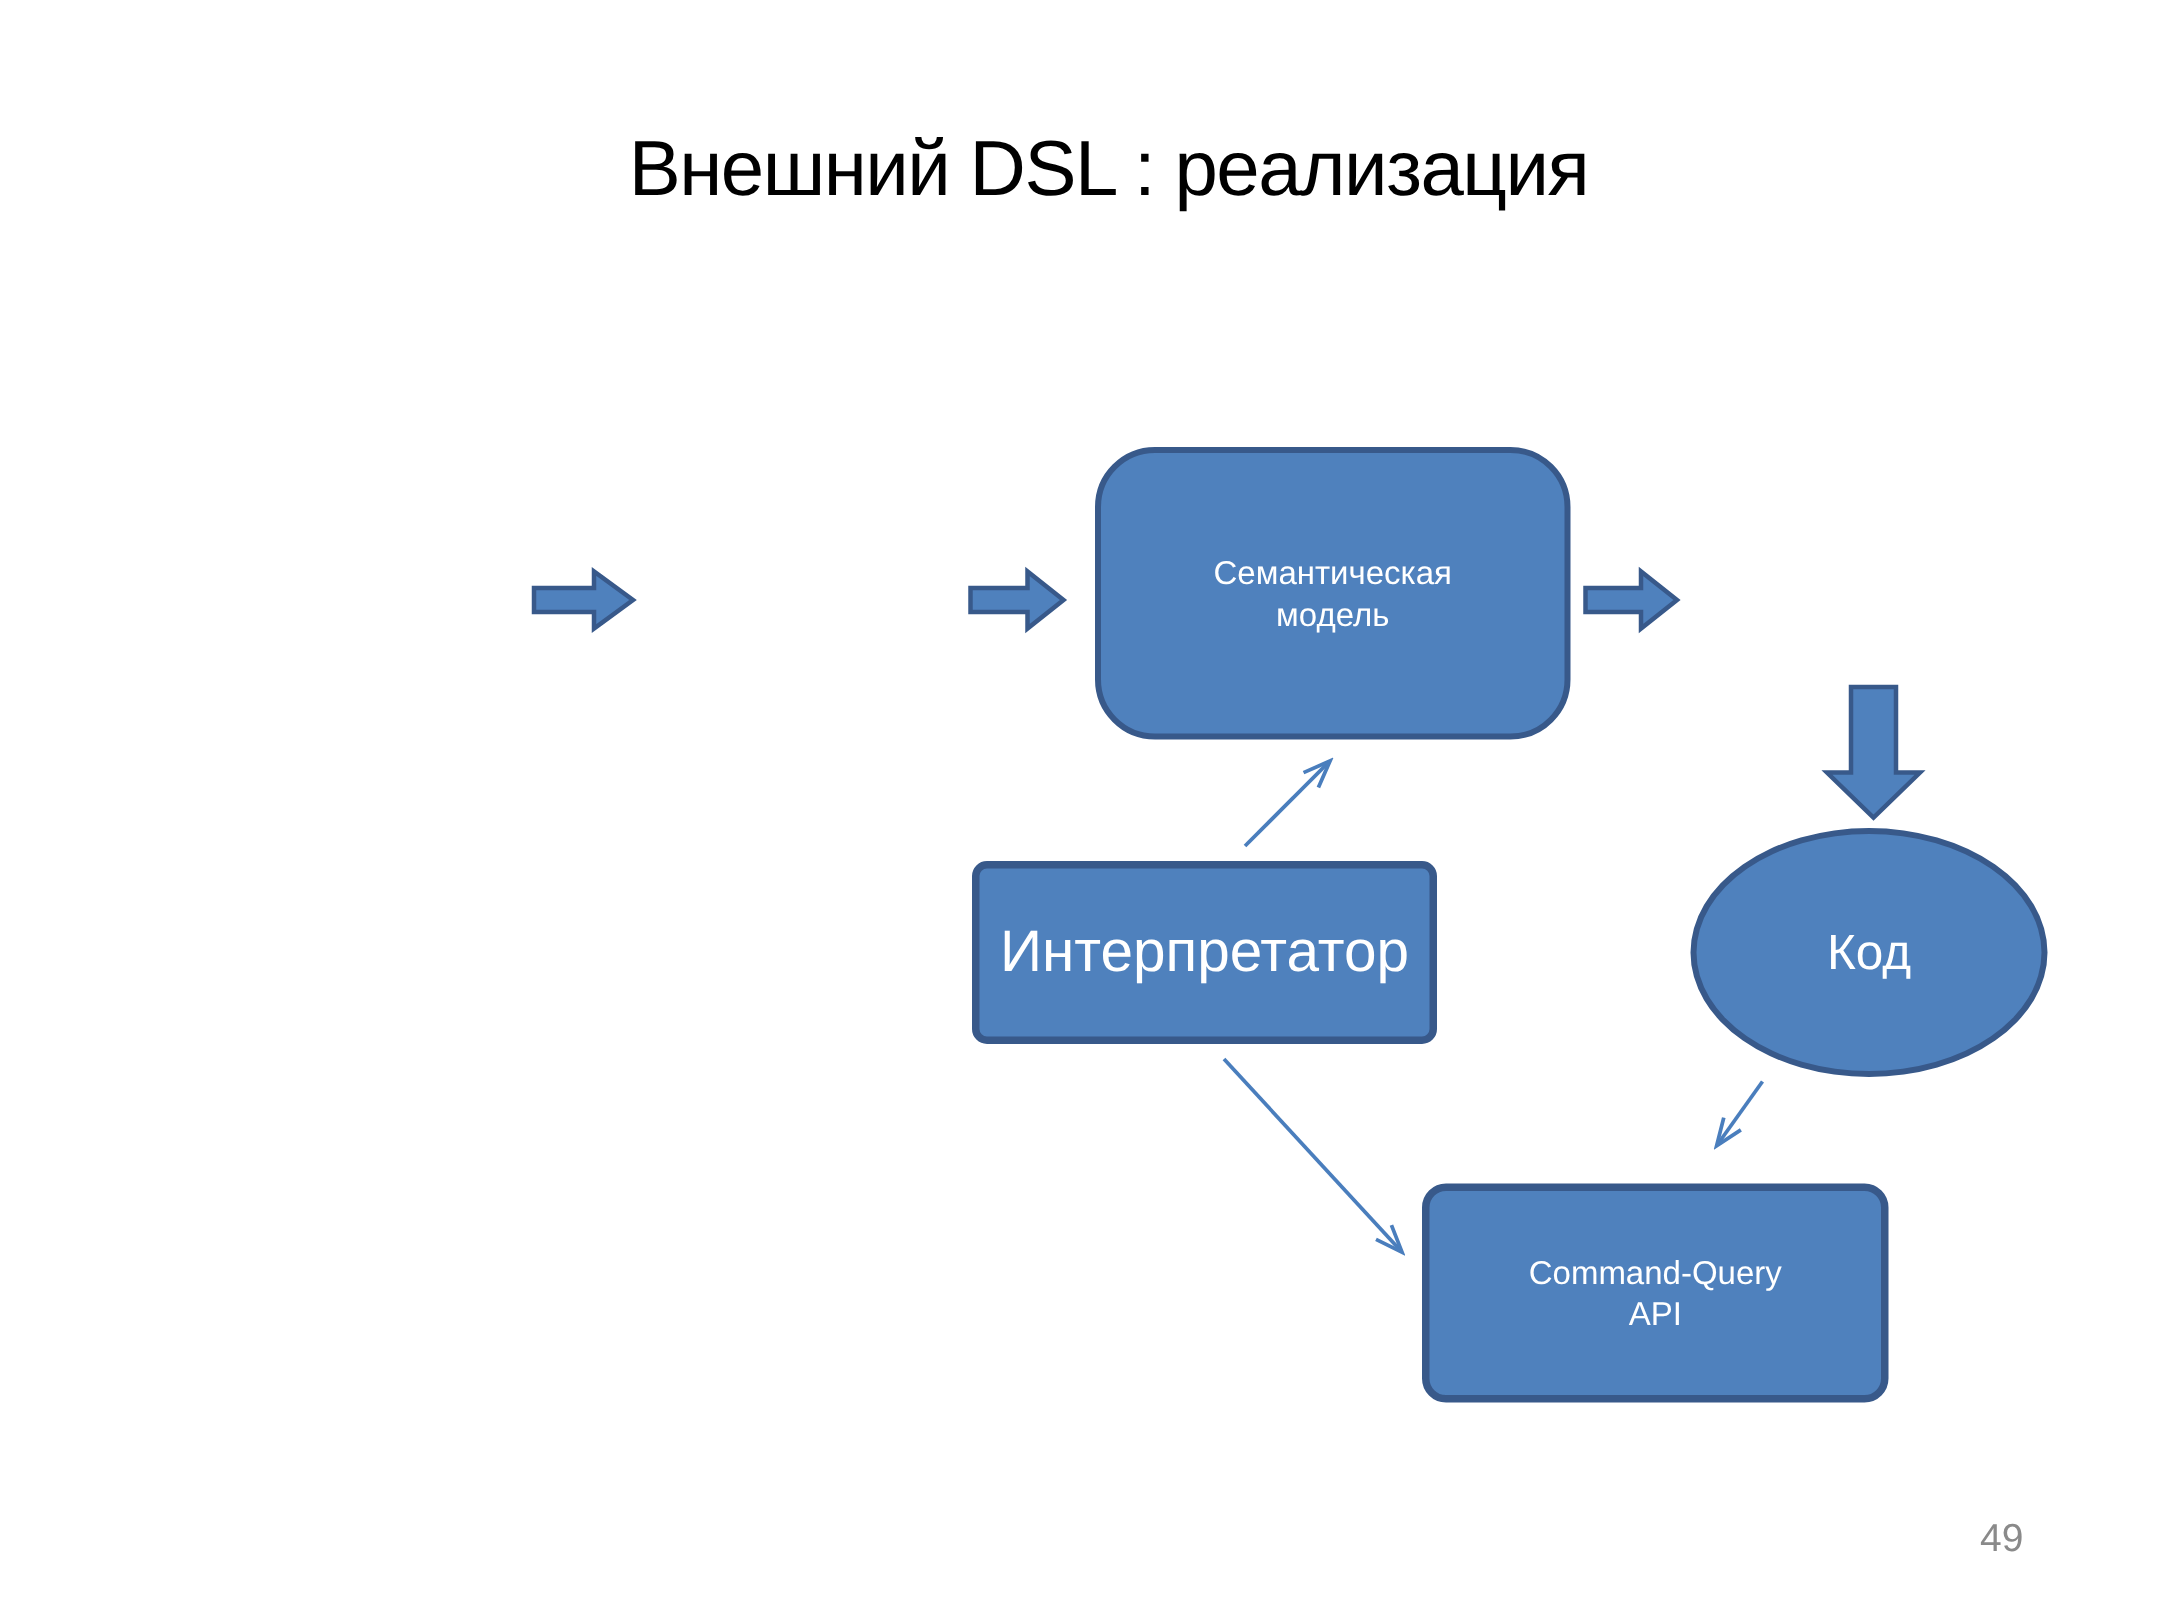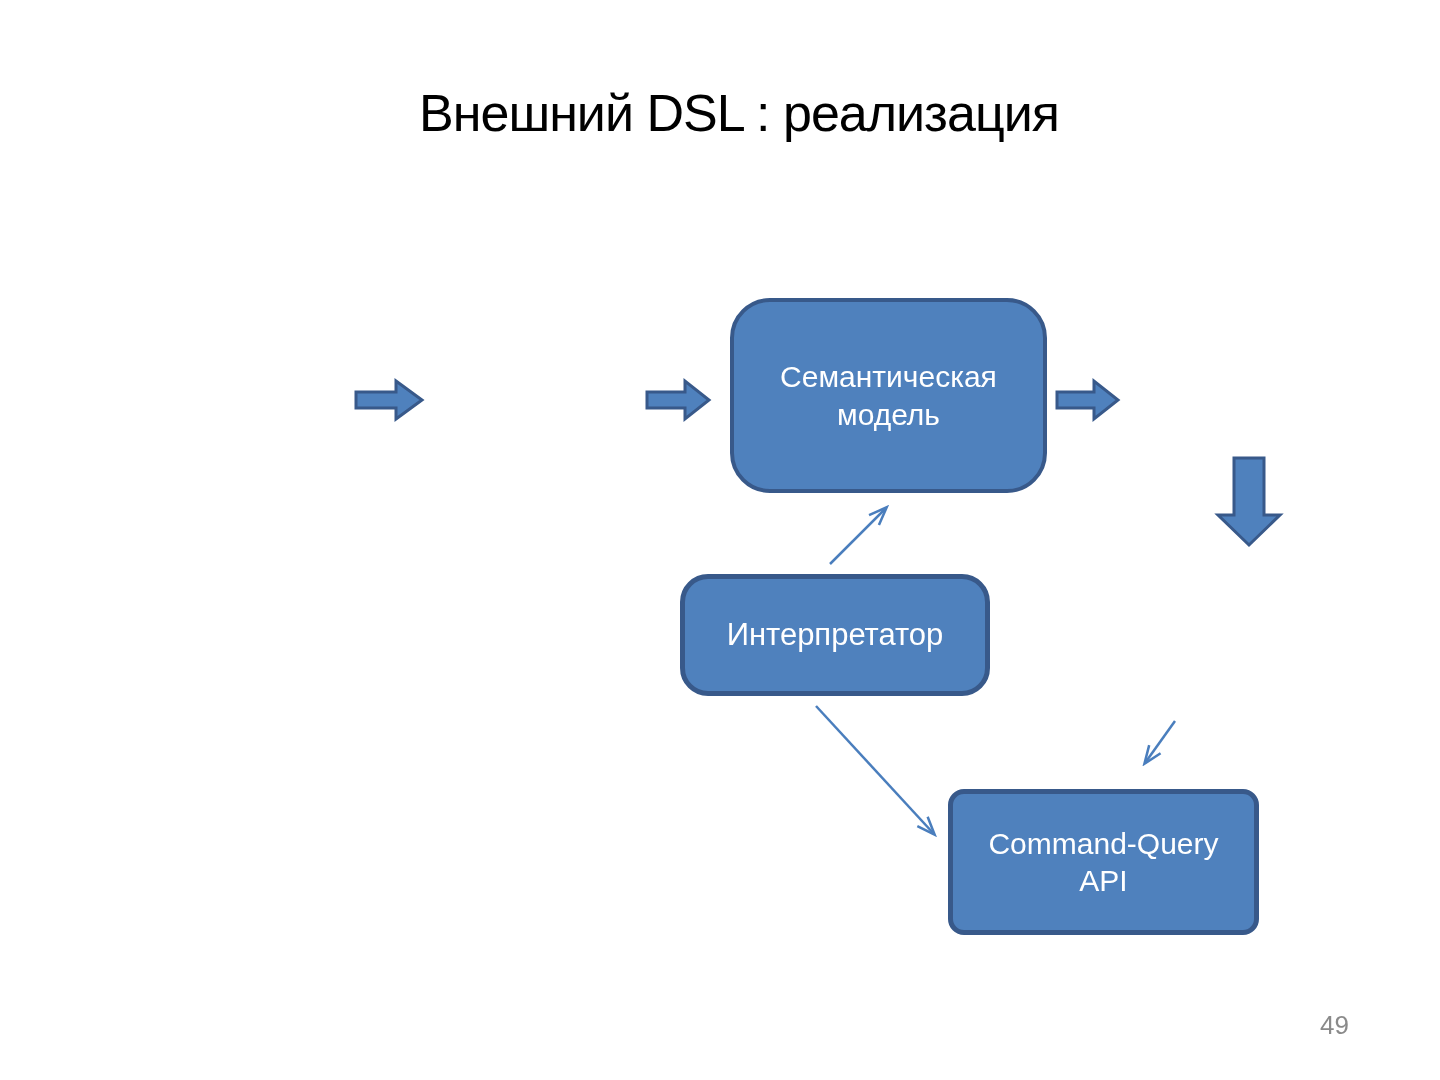--- a/index.html
+++ b/index.html
@@ -57,30 +57,30 @@
   .node{
     position:absolute;
     box-sizing:border-box;
     background:var(--shape-fill);
     border:4px solid var(--shape-border);
     color:var(--label-text);
     display:flex;
     align-items:center;
     justify-content:center;
     text-align:center;
-    font-size:30px;
+    font-size:22px;
     line-height:1.25;
   }
   .node--ellipse{border-radius:50%;}
   .node-label{white-space:pre-line;}
   .node--dsl{left:84px; top:336px; width:253px; height:121px; font-size:29px;}
   .node--parser{left:443px; top:323px; width:183px; height:157px; font-size:33px;}
   .node--semantic{left:730px; top:298px; width:317px; height:195px; border-radius:40px;}
   .node--generator{left:1127px; top:345px; width:231px; height:111px;}
-  .node--interpreter{left:648px; top:574px; width:310px; height:122px; border-radius:28px; border-width:5px; font-size:31px;margin-left:32px;}
+  .node--interpreter{left:648px; top:574px; width:310px; height:122px; border-radius:10px; border-width:5px; font-size:39px;}
   .node--code{left:1127px; top:552px; width:238px; height:166px; font-size:33px;}
   .node--cq{left:948px; top:789px; width:311px; height:146px; border-radius:16px; border-width:5px;}
   .page-number{
     position:absolute;
     left:1320px; top:1010px;
     font-size:26px;
     color:var(--page-number-text);
   }
 </style>
 </head>
@@ -112,20 +112,23 @@
   <div class="node node--semantic">
     <span class="node-label">Семантическая
 модель</span>
   </div>
 
 
   <div class="node node--interpreter">
     <span class="node-label">Интерпретатор</span>
   </div>
 
+  <div class="node node--ellipse node--code">
+    <span class="node-label">Код</span>
+  </div>
 
   <div class="node node--cq">
     <span class="node-label">Command-Query
 API</span>
   </div>
 
   <div class="page-number">49</div>
 
 </div>
 

